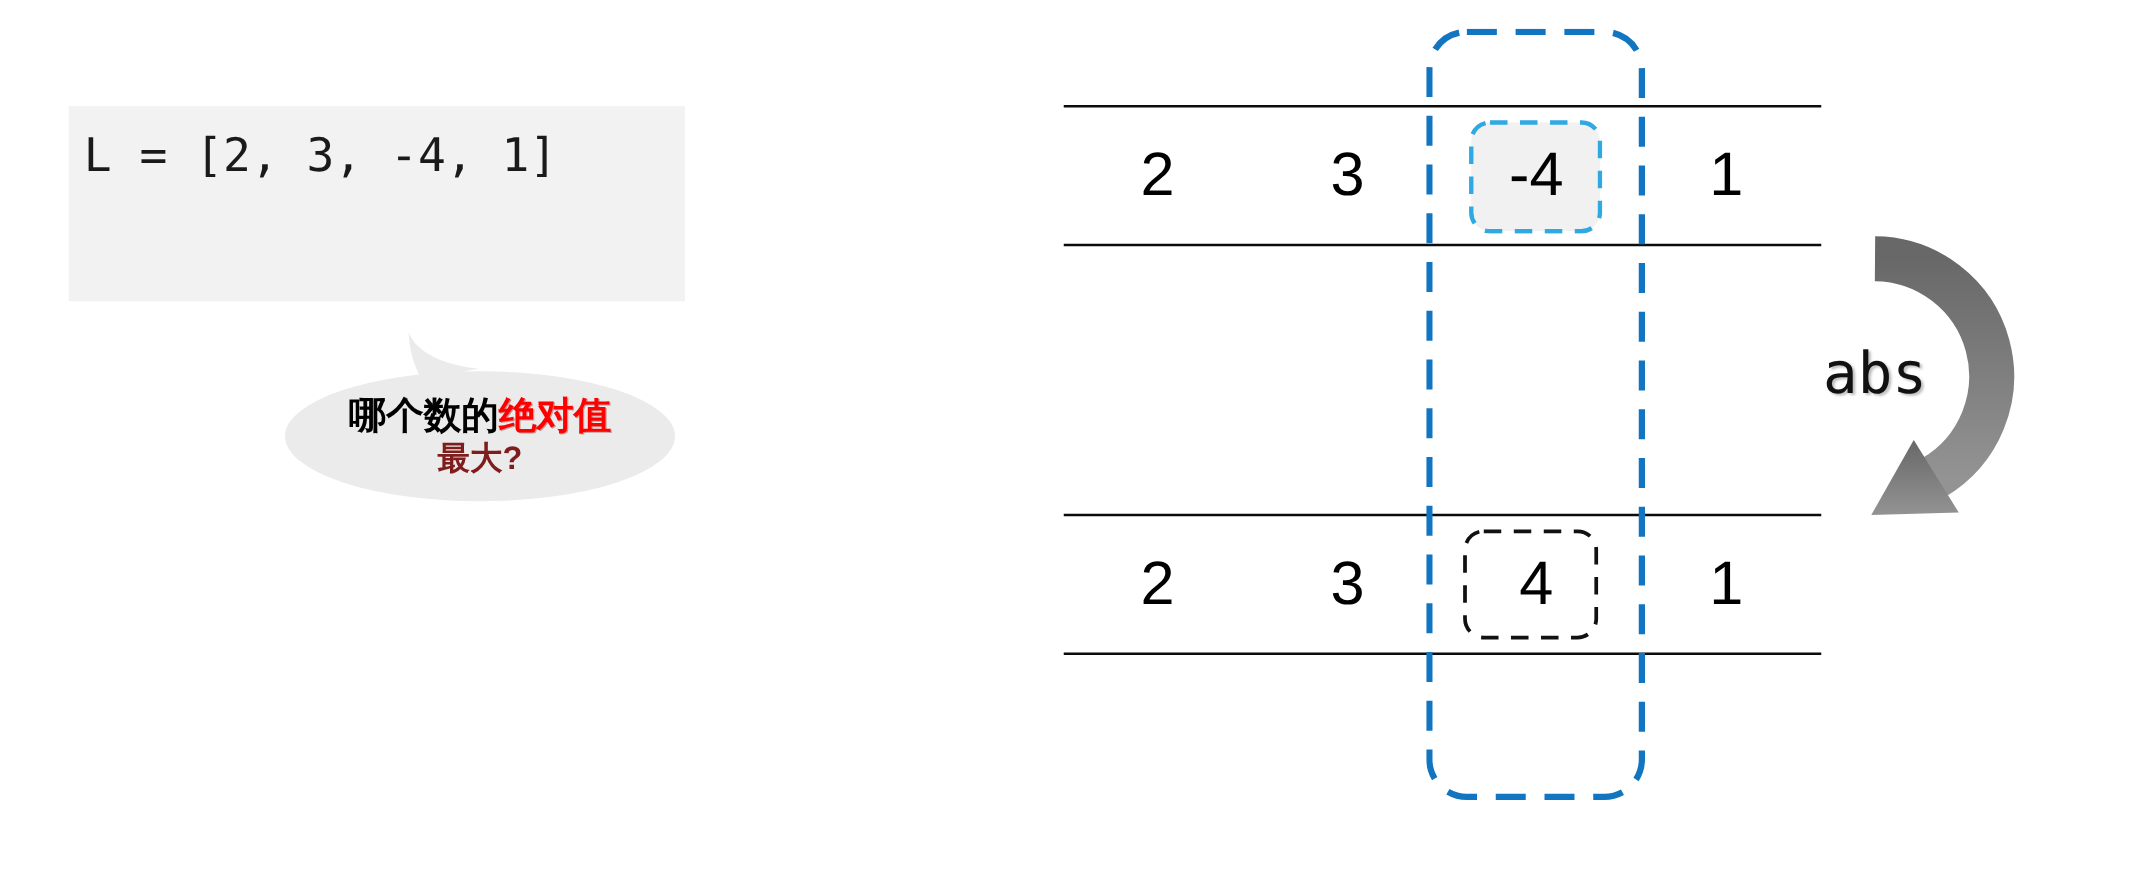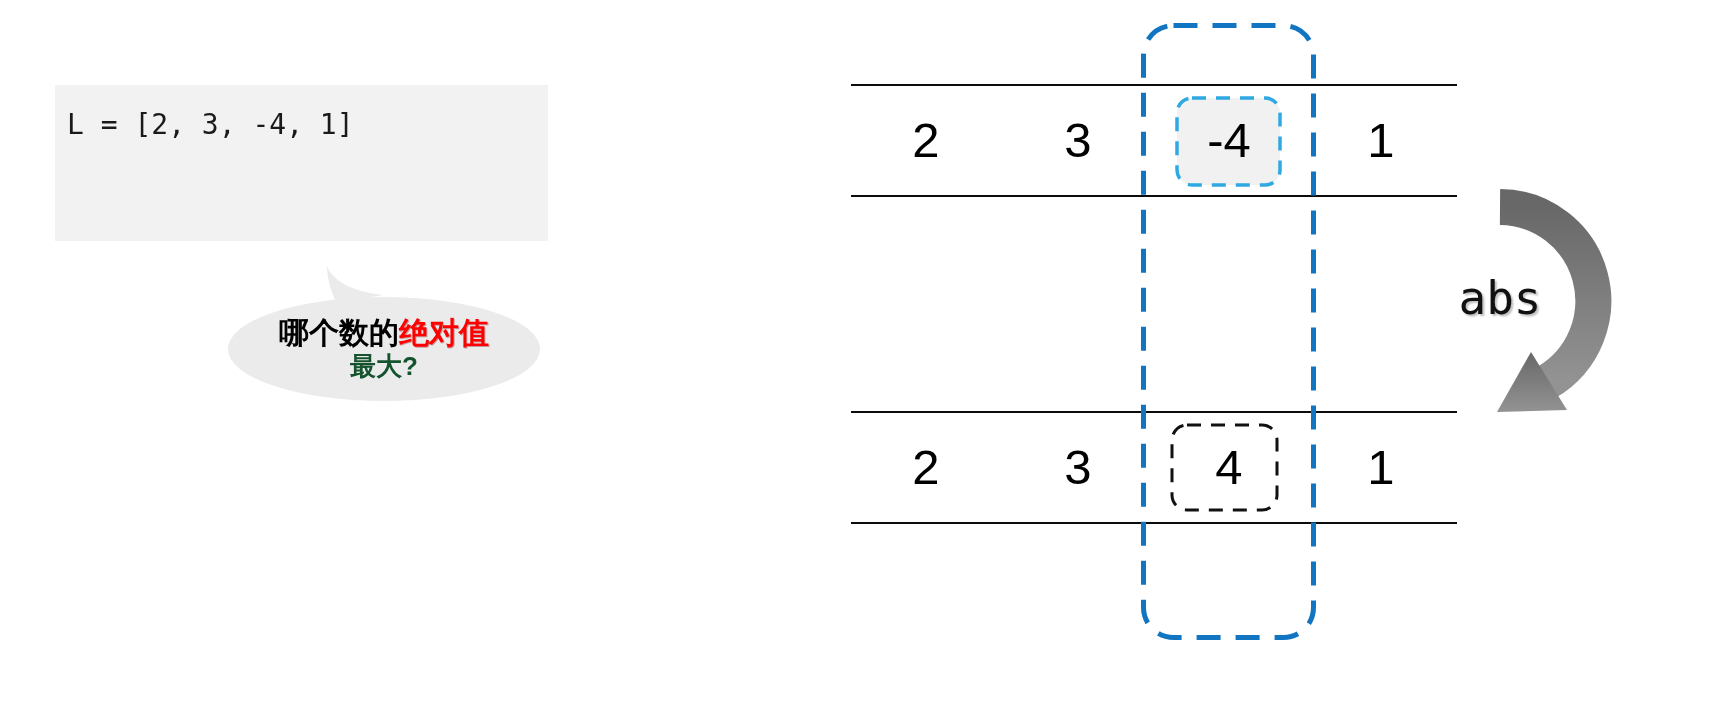--- a/index.html
+++ b/index.html
@@ -4,31 +4,31 @@
 <style>
   html,body{margin:0;padding:0;background:#ffffff;}
   #canvas{position:relative;width:1725px;height:717px;background:#ffffff;overflow:hidden;
           font-family:"Liberation Sans",sans-serif;}
 
   
   .code-block{position:absolute;left:55px;top:85px;width:493px;height:156px;
               background:#f2f2f2;}
   .code-line{position:absolute;left:12px;white-space:pre;
              font-family:"DejaVu Sans Mono","Liberation Mono",monospace;
-             font-size:28px;color:#1a1a1a;line-height:40px;}
+             font-size:37px;color:#1a1a1a;line-height:40px;}
   .code-line.l1{top:20px;}
   .code-line.l2{top:102px;}
 
   
   .bubble{position:absolute;left:228px;top:297px;width:312px;height:104px;
           background:#ebebeb;border-radius:50%;display:flex;flex-direction:column;
           align-items:center;justify-content:center;z-index:2;text-align:right;}
   .bubble-line1{font-size:30px;font-weight:bold;color:#000;line-height:34px;white-space:nowrap;}
   .bubble-line1 .red{color:#ff0000;text-shadow:1px 1px 0 rgba(120,0,0,.35);}
-  .bubble-line2{font-size:26px;font-weight:bold;color:#14532d;line-height:32px;}
+  .bubble-line2{font-size:26px;font-weight:bold;color:#7f1d1d;line-height:32px;}
   .bubble-tail{position:absolute;left:315px;top:260px;z-index:1;}
 
   
   .hline{position:absolute;left:851px;width:606px;height:2px;background:#0b0b0b;}
   .hline.r1t{top:84px;} .hline.r1b{top:195px;}
   .hline.r2t{top:411px;} .hline.r2b{top:522px;}
 
   
   .sel-col{position:absolute;left:1141px;top:23px;z-index:3;}
   .box-in{position:absolute;left:1175px;top:96px;z-index:3;}

